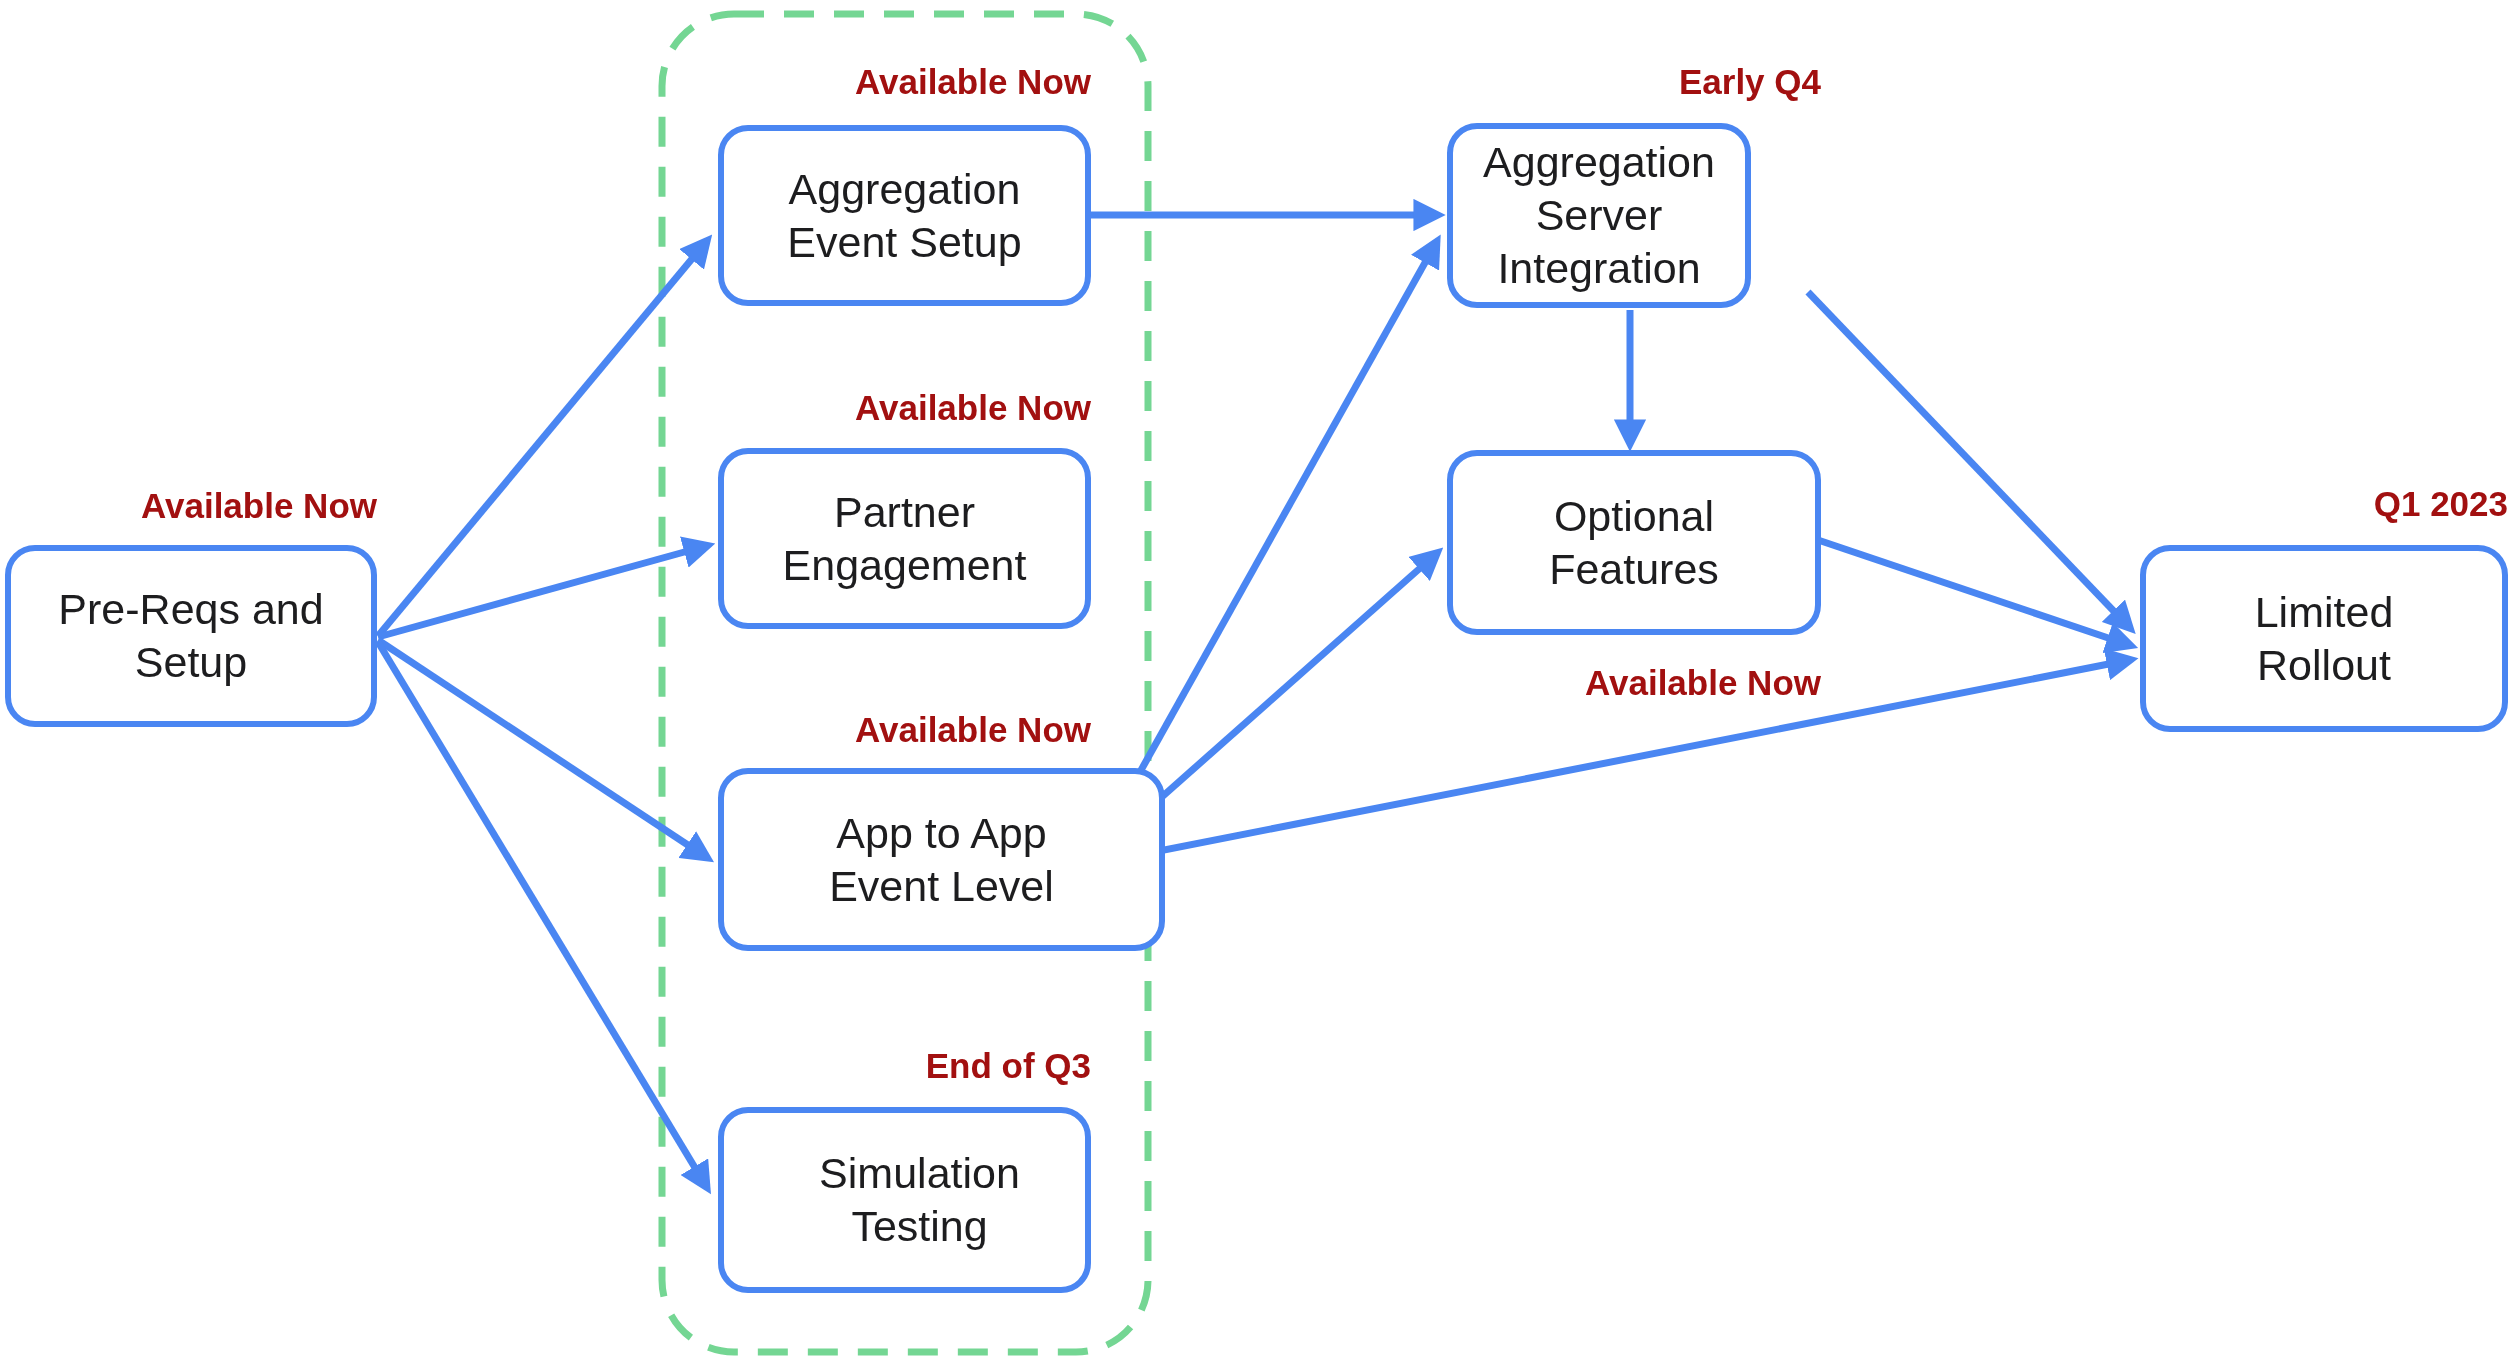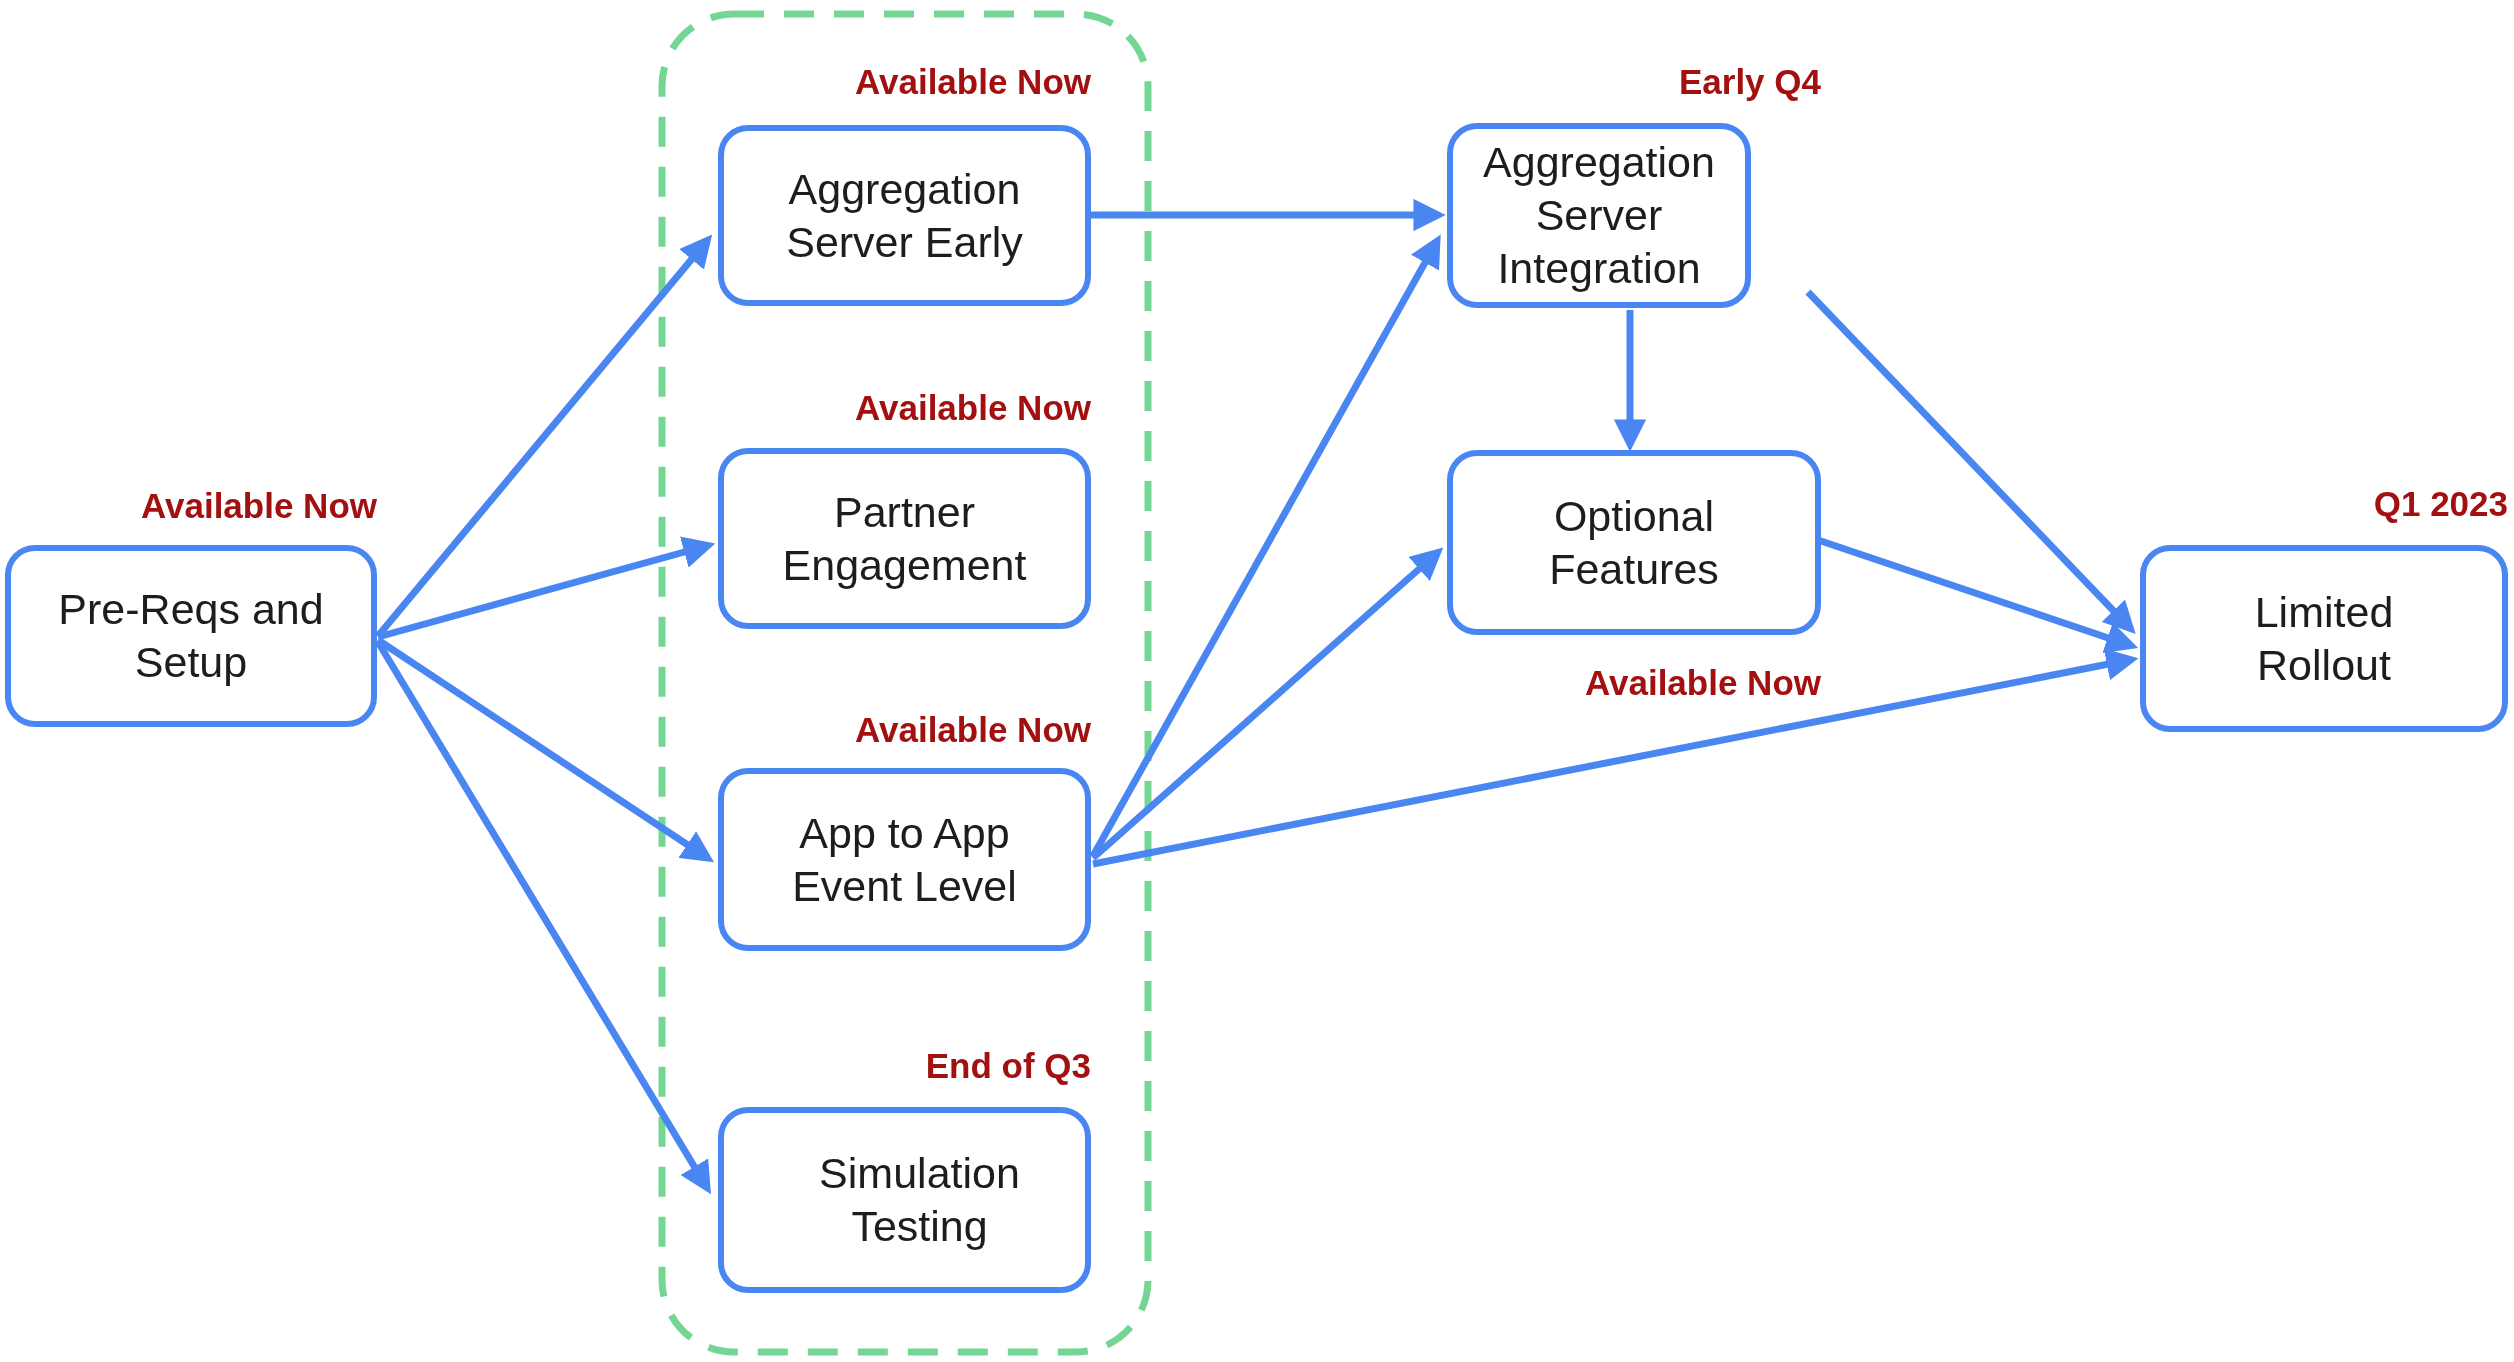--- a/index.html
+++ b/index.html
@@ -100,28 +100,28 @@
   <div class="status" style="left:718px;  top:1046px; width:373px;">End of Q3</div>
   <div class="status" style="left:1447px; top:62px;   width:374px;">Early Q4</div>
   <div class="status" style="left:1447px; top:663px;  width:374px;">Available Now</div>
   <div class="status" style="left:2140px; top:484px;  width:368px;">Q1 2023</div>
 
   <div class="node" style="left:5px;    top:545px;  width:372px; height:182px;">
     <span class="node-label">Pre-Reqs and Setup</span>
   </div>
 
   <div class="node" style="left:718px;  top:125px;  width:373px; height:181px;">
-    <span class="node-label">Aggregation Server Early</span>
+    <span class="node-label">Aggregation Event Setup</span>
   </div>
 
   <div class="node" style="left:718px;  top:448px;  width:373px; height:181px;">
     <span class="node-label">Partner Engagement</span>
   </div>
 
-  <div class="node" style="left:718px;  top:768px;  width:373px; height:183px;">
+  <div class="node" style="left:718px;  top:768px;  width:447px; height:183px;">
     <span class="node-label">App to App Event Level</span>
   </div>
 
   <div class="node" style="left:718px;  top:1107px; width:373px; height:186px;padding-left:30px;">
     <span class="node-label">Simulation Testing</span>
   </div>
 
   <div class="node" style="left:1447px; top:123px;  width:304px; height:185px;">
     <span class="node-label">Aggregation Server Integration</span>
   </div>

